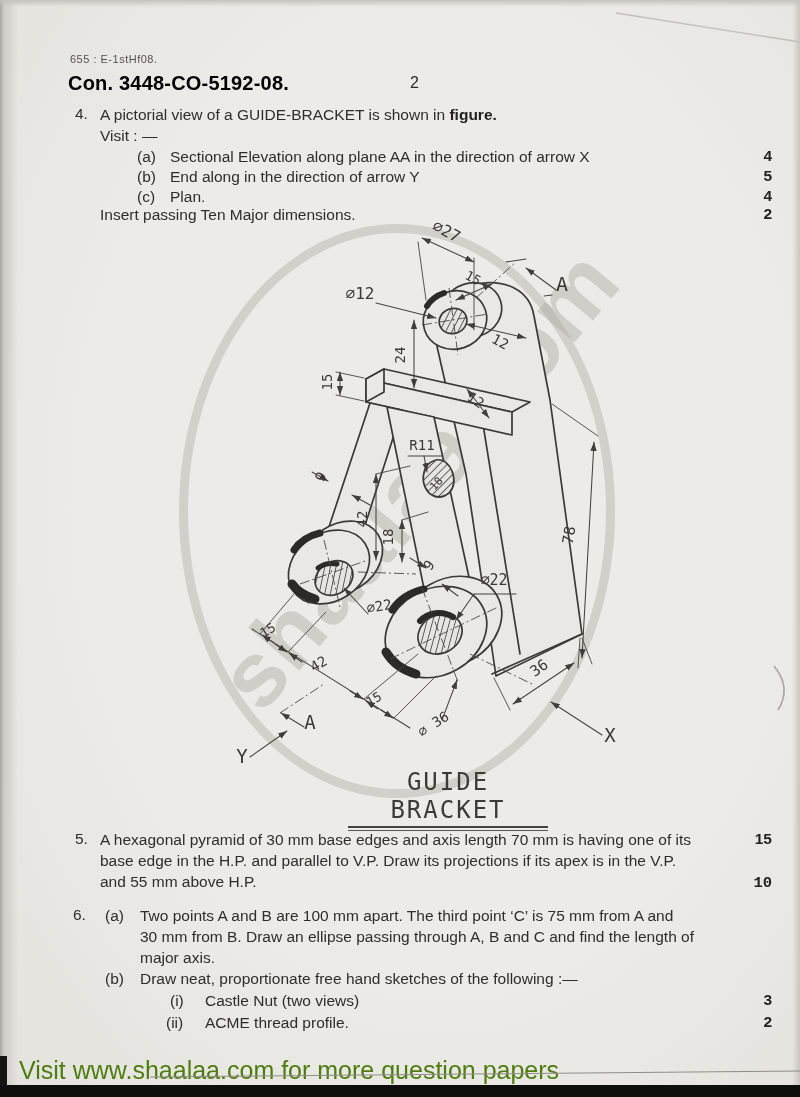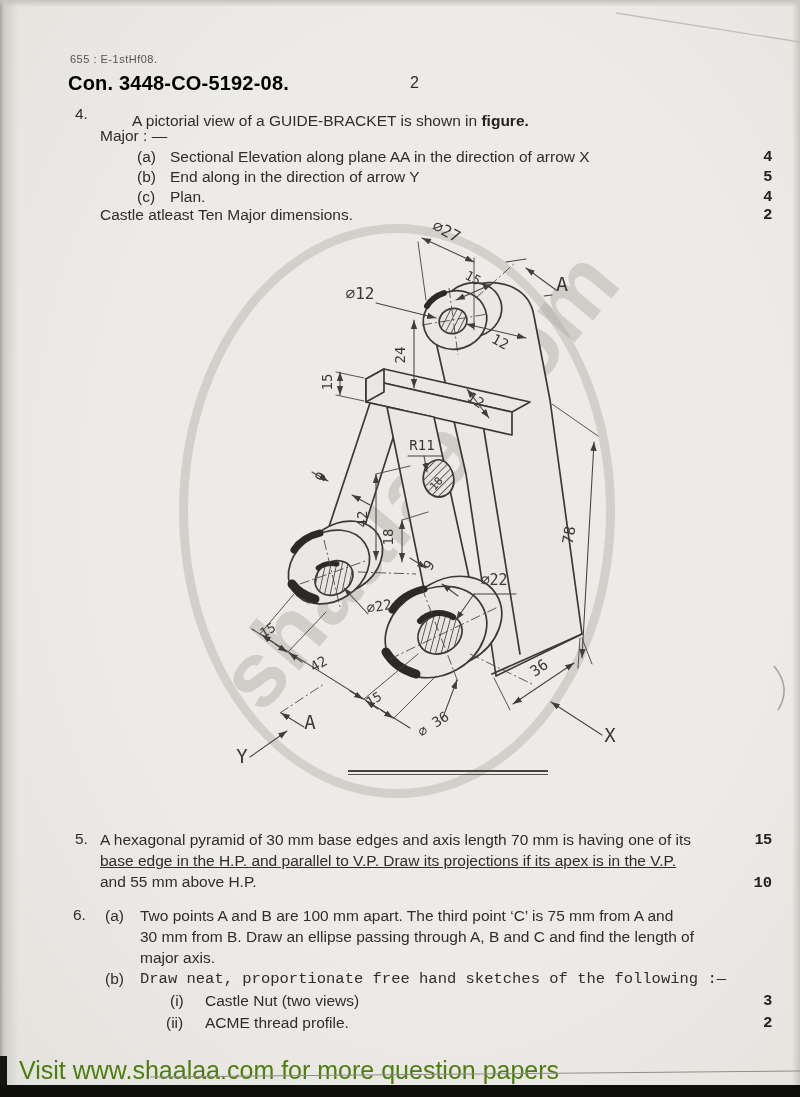--- a/index.html
+++ b/index.html
@@ -51,32 +51,32 @@
 <div class="abs edge-right"></div>
 
 <div class="abs wm-ring"></div>
 <div class="abs wm-text">shaalaa.com</div>
 
 <div class="abs doc-ref">655 : E-1stHf08.</div>
 <div class="abs exam-no">Con. 3448-CO-5192-08.</div>
 <div class="abs page-no">2</div>
 
 <div class="abs qno" style="left:75px;top:105px;">4.</div>
-<div class="abs qtxt" style="left:100px;top:111px;margin-left:32px;"><span>A pictorial view of a GUIDE-BRACKET is shown in </span><b class="inl">figure.</b></div>
-<div class="abs qtxt" style="left:100px;top:126px;">Major : —</div>
+<div class="abs qtxt" style="left:100px;top:105px;"><span>A pictorial view of a GUIDE-BRACKET is shown in </span><b class="inl">figure.</b></div>
+<div class="abs qtxt" style="left:100px;top:126px;">Visit : —</div>
 <div class="abs qtxt" style="left:137px;top:147px;">(a)</div>
 <div class="abs qtxt" style="left:170px;top:147px;">Sectional Elevation along plane AA in the direction of arrow X</div>
 <div class="abs marks" style="top:147px;">4</div>
 <div class="abs qtxt" style="left:137px;top:167px;">(b)</div>
 <div class="abs qtxt" style="left:170px;top:167px;">End along in the direction of arrow Y</div>
 <div class="abs marks" style="top:167px;">5</div>
 <div class="abs qtxt" style="left:137px;top:187px;">(c)</div>
 <div class="abs qtxt" style="left:170px;top:187px;">Plan.</div>
 <div class="abs marks" style="top:187px;">4</div>
-<div class="abs qtxt" style="left:100px;top:205px;">Castle atleast Ten Major dimensions.</div>
+<div class="abs qtxt" style="left:100px;top:205px;">Insert passing Ten Major dimensions.</div>
 <div class="abs marks" style="top:205px;">2</div>
 
 <svg class="abs" style="left:230px;top:222px;" width="460" height="568" viewBox="0 0 460 568">
   <defs>
     <marker id="ah" markerWidth="9" markerHeight="7" refX="8.5" refY="3" orient="auto-start-reverse">
       <path d="M0,0 L8.5,3 L0,6 Z" fill="#403e3a"></path>
     </marker>
     <pattern id="hx" width="5.5" height="5.5" patternUnits="userSpaceOnUse" patternTransform="rotate(45)">
       <rect width="5.5" height="5.5" fill="#e7e5e1"></rect>
       <line x1="0" y1="0" x2="0" y2="5.5" stroke="#34322e" stroke-width="1.5"></line>
@@ -201,38 +201,39 @@
       <text transform="translate(40 412) rotate(-30)" font-size="13" text-anchor="middle" class="dimtxt">15</text>
       <text transform="translate(91 446) rotate(-30)" font-size="14" text-anchor="middle" class="dimtxt">42</text>
       <text transform="translate(146 481) rotate(-30)" font-size="13" text-anchor="middle" class="dimtxt">15</text>
       <text transform="translate(80 507) rotate(0)" font-size="19" text-anchor="middle" class="dimtxt">A</text>
       <text transform="translate(12 541) rotate(0)" font-size="19" text-anchor="middle" class="dimtxt">Y</text>
       <text transform="translate(380 520) rotate(0)" font-size="19" text-anchor="middle" class="dimtxt">X</text>
     </g>
 </svg>
 
 <div class="abs fig-title">
+  <div>GUIDE BRACKET</div>
   <div class="ul1"></div>
   <div class="ul2"></div>
 </div>
 
 <div class="abs qno" style="left:75px;top:830px;">5.</div>
 <div class="abs qtxt" style="left:100px;top:830px;">A hexagonal pyramid of 30 mm base edges and axis length 70 mm is having one of its</div>
 <div class="abs marks" style="top:830px;">15</div>
-<div class="abs qtxt" style="left:100px;top:851px;text-decoration:underline;">base edge in the H.P. and parallel to V.P.  Draw its projections if its apex is in the V.P.</div>
+<div class="abs qtxt" style="left:100px;top:851px;">base edge in the H.P. and parallel to V.P.  Draw its projections if its apex is in the V.P.</div>
 <div class="abs qtxt" style="left:100px;top:872px;">and 55 mm above H.P.</div>
 
 <div class="abs qno" style="left:73px;top:906px;">6.</div>
 <div class="abs qtxt" style="left:105px;top:906px;">(a)</div>
 <div class="abs qtxt" style="left:140px;top:906px;">Two points A and B are 100 mm apart.  The third point ‘C’ is 75 mm from A and</div>
 <div class="abs marks" style="top:874px;font-family:Liberation Mono, monospace;">10</div>
 <div class="abs qtxt" style="left:140px;top:927px;">30 mm from B.  Draw an ellipse passing through A, B and C and find the length of</div>
 <div class="abs qtxt" style="left:140px;top:948px;">major axis.</div>
 <div class="abs qtxt" style="left:105px;top:969px;">(b)</div>
-<div class="abs qtxt" style="left:140px;top:969px;font-family:Liberation Mono, monospace;">Draw neat, proportionate free hand sketches of the following :—</div>
+<div class="abs qtxt" style="left:140px;top:969px;">Draw neat, proportionate free hand sketches of the following :—</div>
 <div class="abs qtxt" style="left:170px;top:991px;">(i)</div>
 <div class="abs qtxt" style="left:205px;top:991px;">Castle Nut (two views)</div>
 <div class="abs marks" style="top:991px;">3</div>
 <div class="abs qtxt" style="left:166px;top:1013px;">(ii)</div>
 <div class="abs qtxt" style="left:205px;top:1013px;">ACME thread profile.</div>
 <div class="abs marks" style="top:1013px;">2</div>
 
 <div class="abs footer">Visit www.shaalaa.com for more question papers</div>
 
 <svg class="abs" style="left:0;top:0;pointer-events:none;" width="800" height="1097" viewBox="0 0 800 1097">

